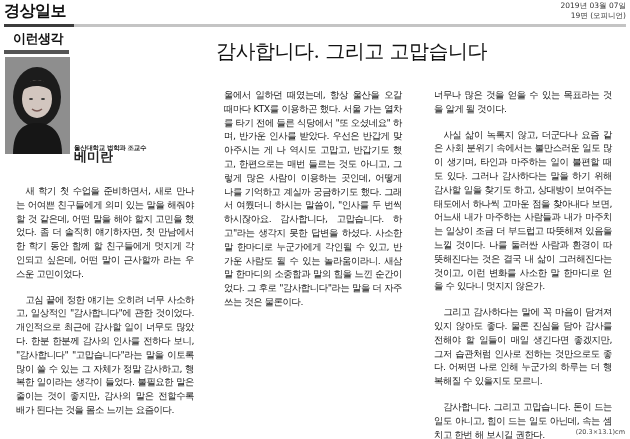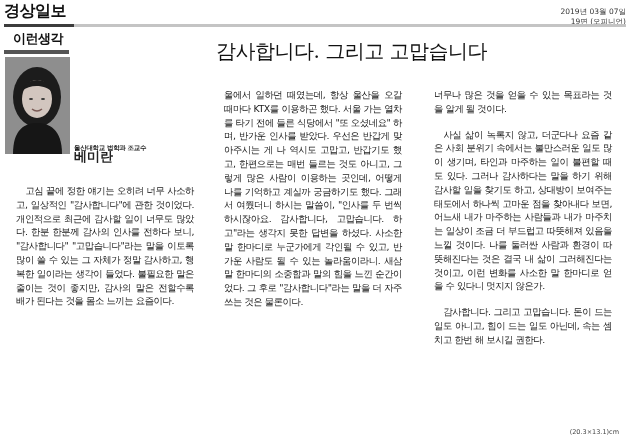--- a/index.html
+++ b/index.html
@@ -1,34 +1,34 @@
 <!DOCTYPE html>
 <html><head>
 <meta charset="utf-8">
 <style>
   html, body { margin: 0; padding: 0; background: #ffffff; }
   body { width: 630px; height: 439px; position: relative; overflow: hidden; font-family: "DejaVu Sans", sans-serif; color: #1a1a1a; }
   .masthead { position: absolute; left: 4px; top: 1px; font-size: 16px; font-weight: bold; letter-spacing: -0.5px; color: #111; }
-  .pubinfo { position: absolute; right: 4px; top: 7px; font-size: 7.5px; line-height: 10px; text-align: right; color: #333; }
+  .pubinfo { position: absolute; right: 4px; top: 1px; font-size: 7.5px; line-height: 10px; text-align: right; color: #333; }
   .rule-wrap { position: absolute; left: 4px; right: 4px; top: 24px; height: 3px; background: #c4c4c4; }
   .rule-dark { position: absolute; left: 0; top: 0; width: 70px; height: 3px; background: #3c3c3c; }
   .section-label { position: absolute; left: 13px; top: 30px; font-size: 13px; font-weight: bold; color: #111; letter-spacing: -0.5px; font-family: Liberation Serif, serif; }
   .section-bar { position: absolute; left: 4px; top: 50px; width: 65px; height: 4px; background: #555; }
   .photo { position: absolute; left: 5px; top: 57px; width: 65px; height: 97px; background: #8d8d8d; overflow: hidden; }
   .photo svg { display: block; }
   .author-name { position: absolute; left: 74px; top: 148px; font-size: 13px; font-weight: bold; color: #222; font-family: Liberation Serif, serif; }
   .author-title { position: absolute; left: 74px; top: 144px; font-size: 6.5px; font-weight: bold; color: #222; letter-spacing: -0.3px; }
   .headline { position: absolute; left: 216px; top: 38px; font-family: "DejaVu Serif", serif; font-size: 20px; color: #111; letter-spacing: -0.5px; }
   .col { position: absolute; width: 202px; font-size: 9.4px; line-height: 13.8px; letter-spacing: -0.45px; text-align: justify; color: #1a1a1a; }
   .col p { margin: 12px; text-indent: 1em; }
   .col p.cont { text-indent: 0; }
   .col1 { left: 4px; top: 172px; }
   .col2 { left: 212px; top: 76px; }
   .col3 { left: 422px; top: 76px; }
-  .size-note { position: absolute; right: 11px; bottom: 3px; font-size: 6.5px; color: #444; padding-left: 23px; }
+  .size-note { position: absolute; right: 5px; bottom: 3px; font-size: 6.5px; color: #444; padding-left: 23px; }
 </style>
 </head>
 <body>
 
 <div class="masthead">경상일보</div>
 <div class="pubinfo">
   <div>2019년 03월 07일</div>
   <div>19면 (오피니언)</div>
 </div>
 <div class="rule-wrap">
@@ -49,26 +49,28 @@
     <ellipse cx="38" cy="42" rx="2" ry="1" fill="#333"></ellipse>
     <path d="M27 52 Q 32 56 37 52" stroke="#7a5a55" stroke-width="1.5" fill="none"></path>
   </svg>
 </div>
 <div class="author-name">베미란</div>
 <div class="author-title">울산대학교 법학과 조교수</div>
 
 <div class="headline">감사합니다. 그리고 고맙습니다</div>
 
 <div class="col col1">
+  <p>새 학기 첫 수업을 준비하면서, 새로 만나는 어여쁜 친구들에게 의미 있는 말을 해줘야 할 것 같은데, 어떤 말을 해야 할지 고민을 했었다. 좀 더 솔직히 얘기하자면, 첫 만남에서 한 학기 동안 함께 할 친구들에게 멋지게 각인되고 싶은데, 어떤 말이 근사할까 라는 우스운 고민이었다.</p>
   <p>고심 끝에 정한 얘기는 오히려 너무 사소하고, 일상적인 "감사합니다"에 관한 것이었다. 개인적으로 최근에 감사할 일이 너무도 많았다. 한분 한분께 감사의 인사를 전하다 보니, "감사합니다" "고맙습니다"라는 말을 이토록 많이 쓸 수 있는 그 자체가 정말 감사하고, 행복한 일이라는 생각이 들었다. 불필요한 말은 줄이는 것이 좋지만, 감사의 말은 전할수록 배가 된다는 것을 몸소 느끼는 요즘이다.</p>
 </div>
 
 <div class="col col2">
   <p class="cont">울에서 일하던 때였는데, 항상 울산을 오갈 때마다 KTX를 이용하곤 했다. 서울 가는 열차를 타기 전에 들른 식당에서 "또 오셨네요" 하며, 반가운 인사를 받았다. 우선은 반갑게 맞아주시는 게 나 역시도 고맙고, 반갑기도 했고, 한편으로는 매번 들르는 것도 아니고, 그렇게 많은 사람이 이용하는 곳인데, 어떻게 나를 기억하고 계실까 궁금하기도 했다. 그래서 여쭸더니 하시는 말씀이, "인사를 두 번씩 하시잖아요. 감사합니다, 고맙습니다. 하고"라는 생각지 못한 답변을 하셨다. 사소한 말 한마디로 누군가에게 각인될 수 있고, 반가운 사람도 될 수 있는 놀라움이라니. 새삼 말 한마디의 소중함과 말의 힘을 느낀 순간이었다. 그 후로 "감사합니다"라는 말을 더 자주 쓰는 것은 물론이다.</p>
 </div>
 
 <div class="col col3">
   <p class="cont">너무나 많은 것을 얻을 수 있는 목표라는 것을 알게 될 것이다.</p>
   <p>사실 삶이 녹록지 않고, 더군다나 요즘 같은 사회 분위기 속에서는 불만스러운 일도 많이 생기며, 타인과 마주하는 일이 불편할 때도 있다. 그러나 감사하다는 말을 하기 위해 감사할 일을 찾기도 하고, 상대방이 보여주는 태도에서 하나씩 고마운 점을 찾아내다 보면, 어느새 내가 마주하는 사람들과 내가 마주치는 일상이 조금 더 부드럽고 따뜻해져 있음을 느낄 것이다. 나를 둘러싼 사람과 환경이 따뜻해진다는 것은 결국 내 삶이 그러해진다는 것이고, 이런 변화를 사소한 말 한마디로 얻을 수 있다니 멋지지 않은가.</p>
+  <p>그리고 감사하다는 말에 꼭 마음이 담겨져 있지 않아도 좋다. 물론 진심을 담아 감사를 전해야 할 일들이 매일 생긴다면 좋겠지만, 그저 습관처럼 인사로 전하는 것만으로도 좋다. 어쩌면 나로 인해 누군가의 하루는 더 행복해질 수 있을지도 모르니.</p>
   <p>감사합니다. 그리고 고맙습니다. 돈이 드는 일도 아니고, 힘이 드는 일도 아닌데, 속는 셈 치고 한번 해 보시길 권한다.</p>
 </div>
 
 <div class="size-note">(20.3×13.1)cm</div>
 
 </body></html>

